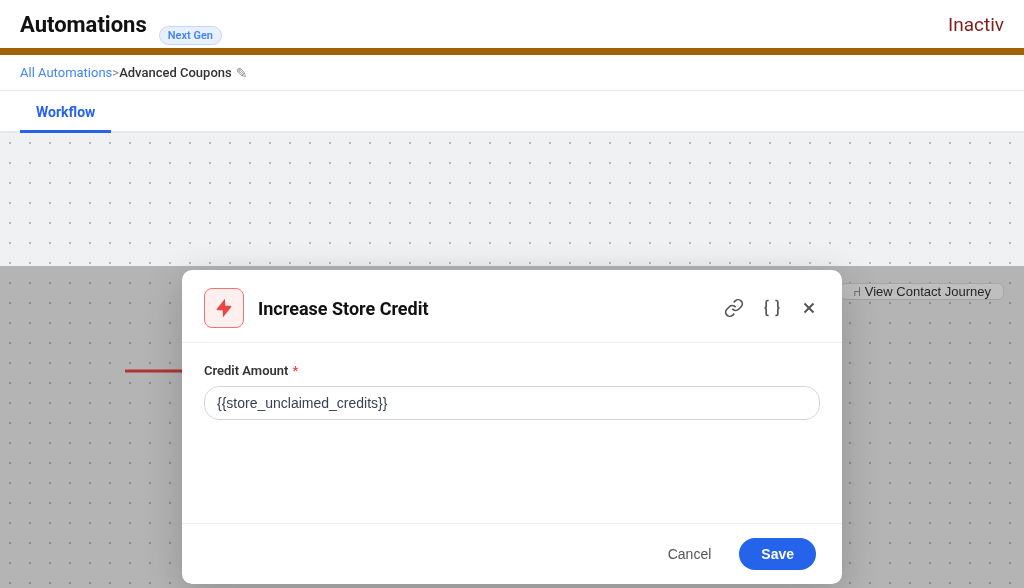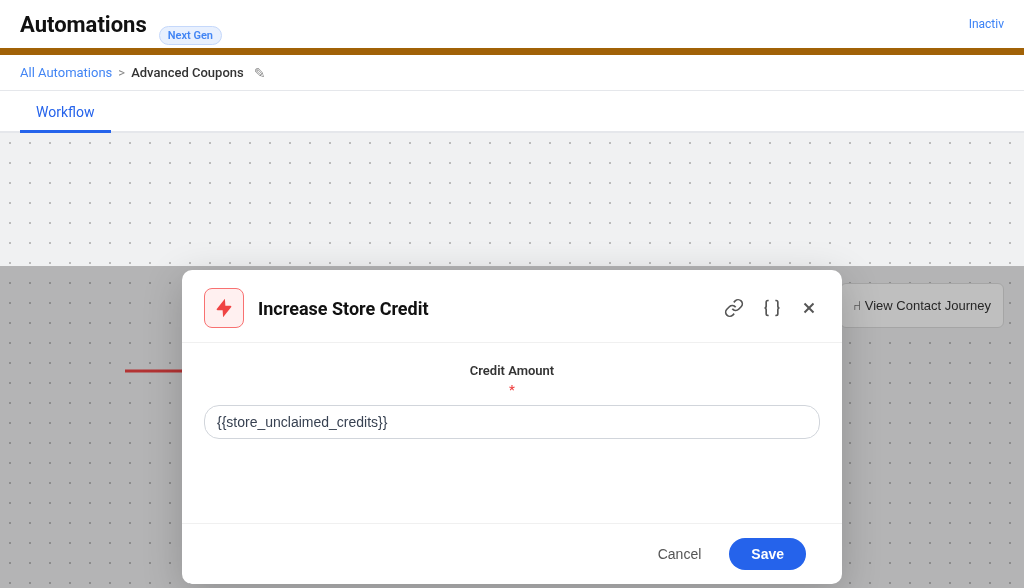--- a/index.html
+++ b/index.html
@@ -42,36 +42,35 @@
       color: #4285f4;
       font-size: 11px;
       font-weight: 600;
       padding: 2px 8px;
       border-radius: 12px;
       border: 1px solid #c5d8fb;
       margin-top: 22px;
     }
     .inactive-label {
       margin-left: auto;
-      font-size: 12px;
-      color: #3b82f6;
+      font-size: 19px;
+      color: #7f1d1d;
     }
 
     
     .breadcrumb-bar {
       position: absolute;
       top: 55px; left: 0; right: 0;
       background: #fff;
       height: 36px;
       display: flex;
       align-items: center;
       padding: 0 20px;
       border-bottom: 1px solid #e5e7eb;
       z-index: 1;
-      gap: 6px;
       font-size: 13px;
     }
     .breadcrumb-link {
       color: #4285f4;
       cursor: pointer;
     }
     .breadcrumb-sep {
       color: #888;
     }
     .breadcrumb-current {
@@ -93,21 +92,21 @@
       height: 42px;
       display: flex;
       align-items: flex-end;
       padding: 0 20px;
       border-bottom: 2px solid #e5e7eb;
       z-index: 1;
     }
     .tab {
       padding: 8px 16px 10px;
       font-size: 14px;
-      font-weight: 400;
+      font-weight: 700;
       color: #555;
       cursor: pointer;
       border-bottom: 3px solid transparent;
       margin-bottom: -2px;
     }
     .tab.active {
       color: #2563eb;
       border-bottom: 3px solid #2563eb;
     }
 
@@ -121,21 +120,21 @@
     }
 
     
     .view-journey-btn {
       position: absolute;
       top: 150px;
       right: 20px;
       background: #fff;
       border: 1px solid #ddd;
       border-radius: 6px;
-      padding: 14px 12px;
+      padding: 0 12px;
       font-size: 13px;
       color: #333;
       cursor: pointer;
       display: flex;
       align-items: center;
       gap: 5px;
       z-index: 2;
     }
 
     
@@ -261,41 +260,40 @@
       min-height: 180px;
     }
     .field-label {
       font-size: 13px;
       font-weight: 600;
       color: #333;
       margin-bottom: 8px;
       display: flex;
       align-items: center;
       gap: 4px;
-      flex-direction: column;
     }
     .required-star {
       color: #ef4444;
     }
     .field-input {
       width: 100%;
       border: 1px solid #d1d5db;
       border-radius: 15px;
       padding: 8px 12px;
       font-size: 14px;
       color: #374151;
       outline: none;
       background: #fff;
     }
 
     .modal-footer {
       display: flex;
       align-items: center;
       justify-content: flex-end;
-      padding: 14px 36px;
+      padding: 14px 26px;
       border-top: 1px solid #f0f0f0;
       gap: 12px;
     }
     .btn-cancel {
       background: none;
       border: none;
       color: #555;
       font-size: 14px;
       font-weight: 500;
       cursor: pointer;

